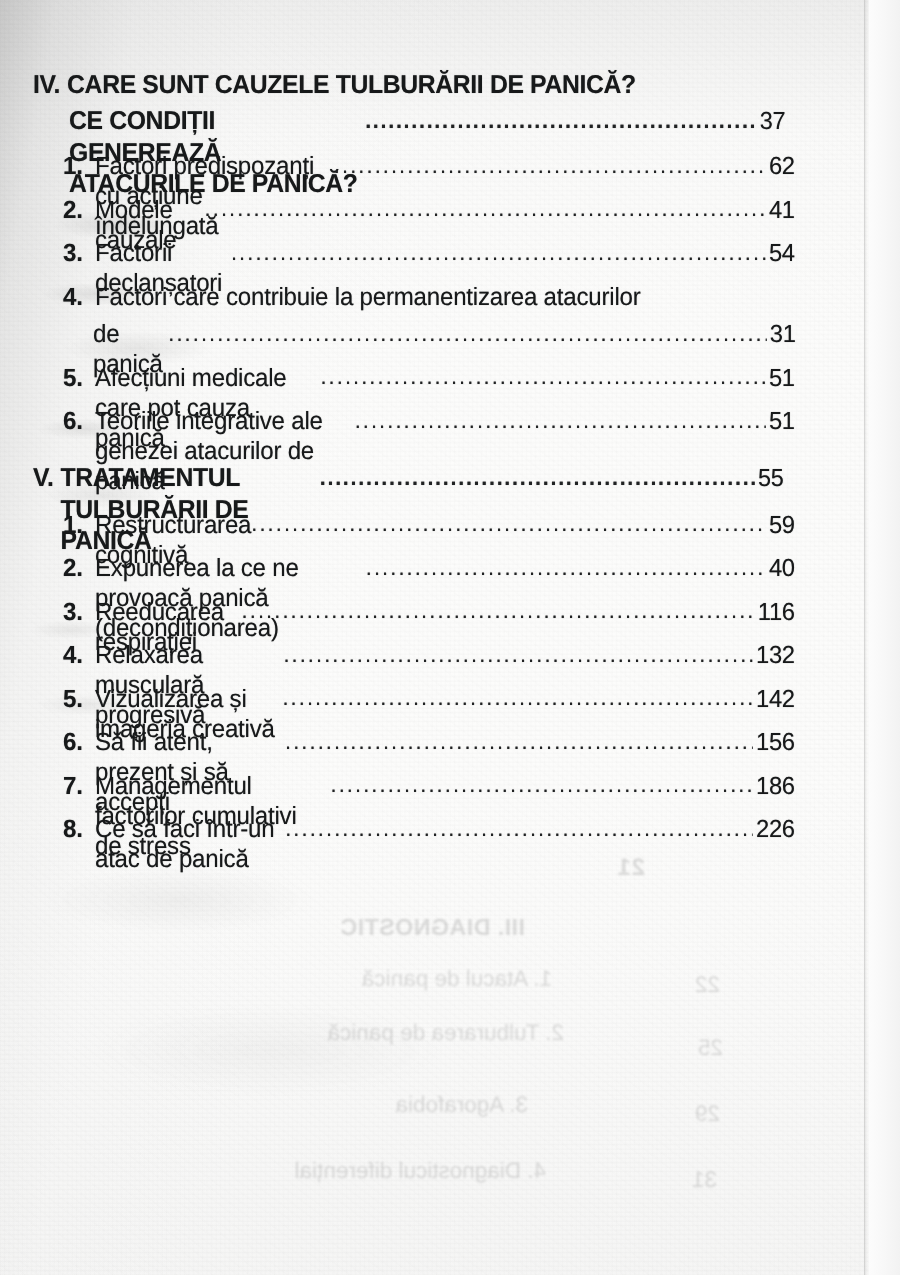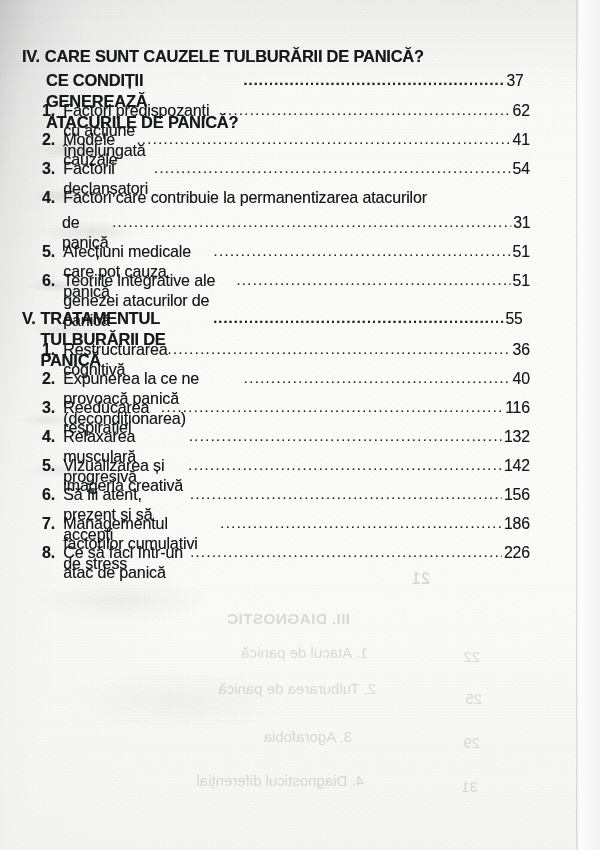--- a/index.html
+++ b/index.html
@@ -319,21 +319,21 @@
       <span class="num">V.</span>
       <span class="title">TRATAMENTUL TULBURĂRII DE PANICĂ</span>
       <span class="leader tight"></span>
       <span class="pageno">55</span>
     </div>
 
     <div class="row entry" style="left:42px; top:340px; width:504px;">
       <span class="num">1.</span>
       <span class="title">Restructurarea cognitivă</span>
       <span class="leader nogap"></span>
-      <span class="pageno">36</span>
+      <span class="pageno">59</span>
     </div>
 
     <div class="row entry" style="left:42px; top:369px; width:504px;">
       <span class="num">2.</span>
       <span class="title">Expunerea la ce ne provoacă panică (decondiționarea)</span>
       <span class="leader nogap"></span>
       <span class="pageno">40</span>
     </div>
 
     <div class="row entry" style="left:42px; top:398px; width:504px;">

